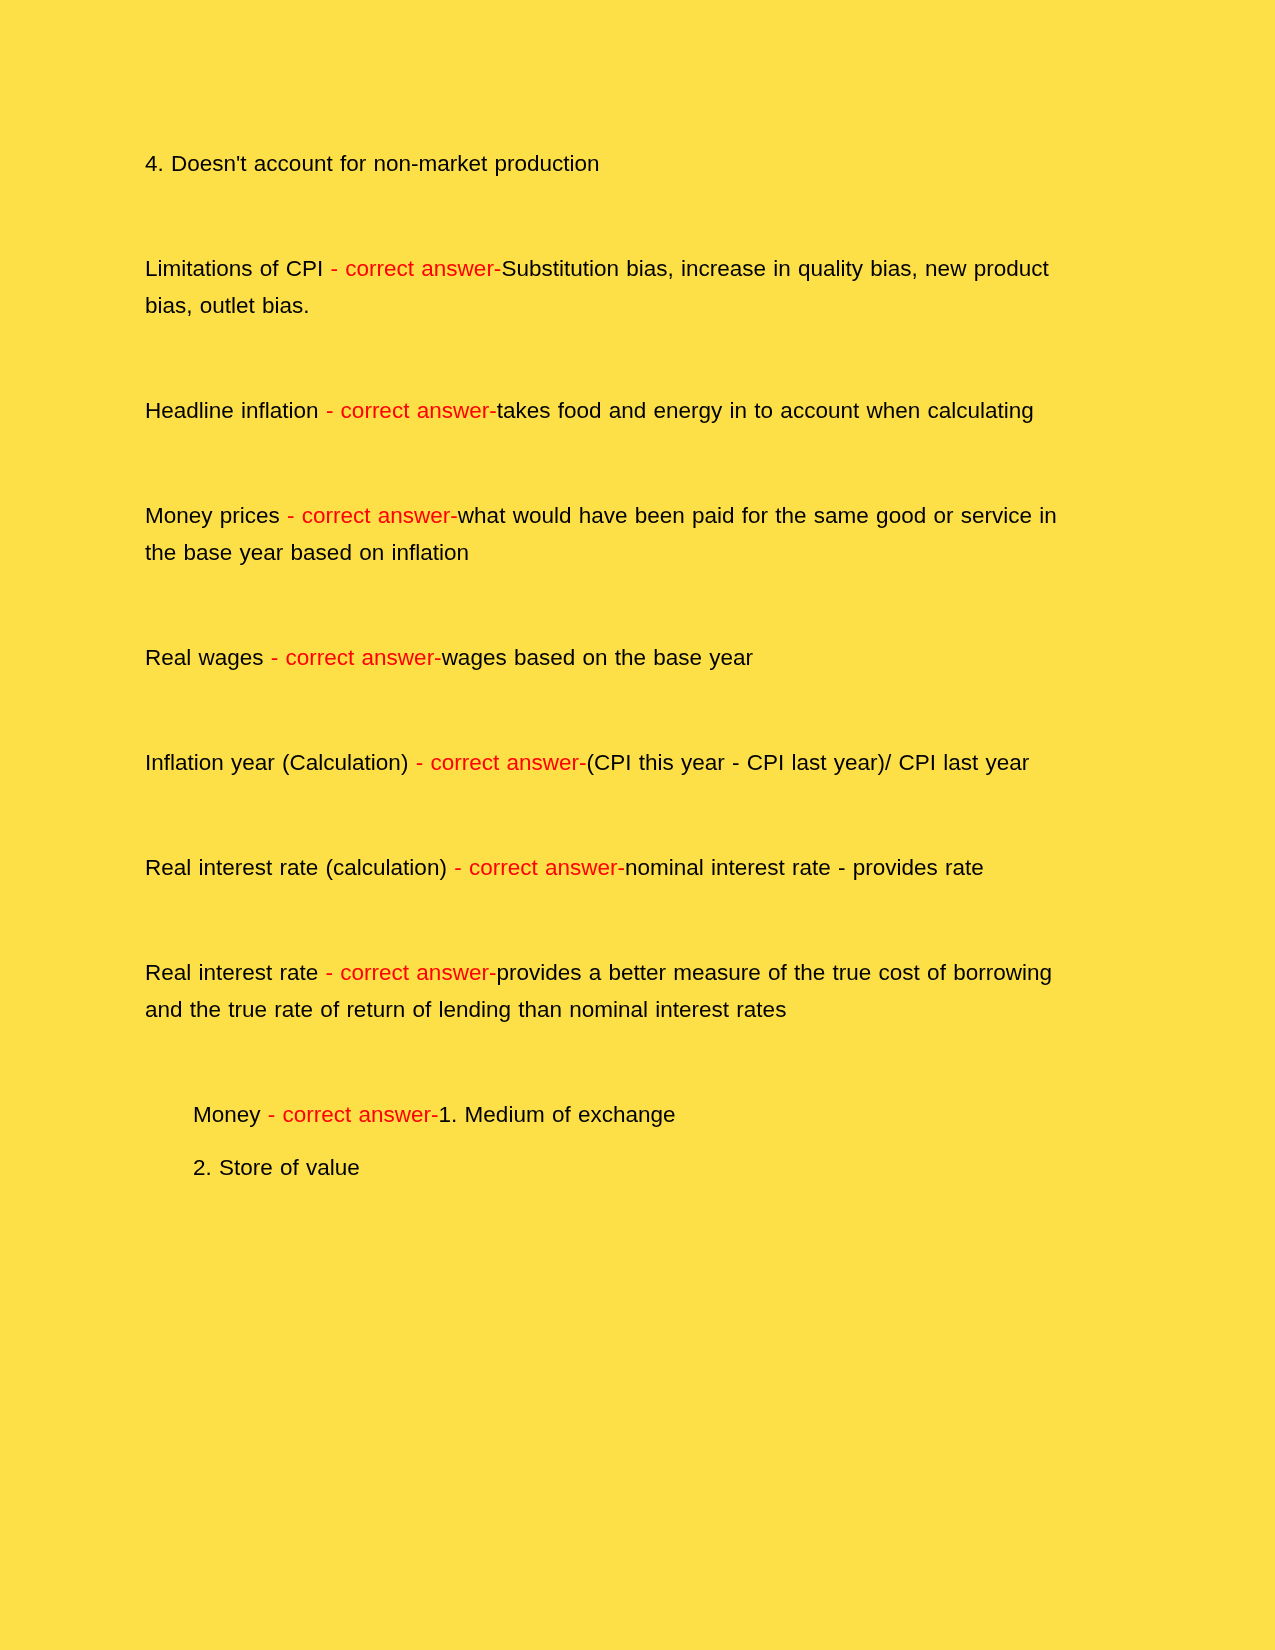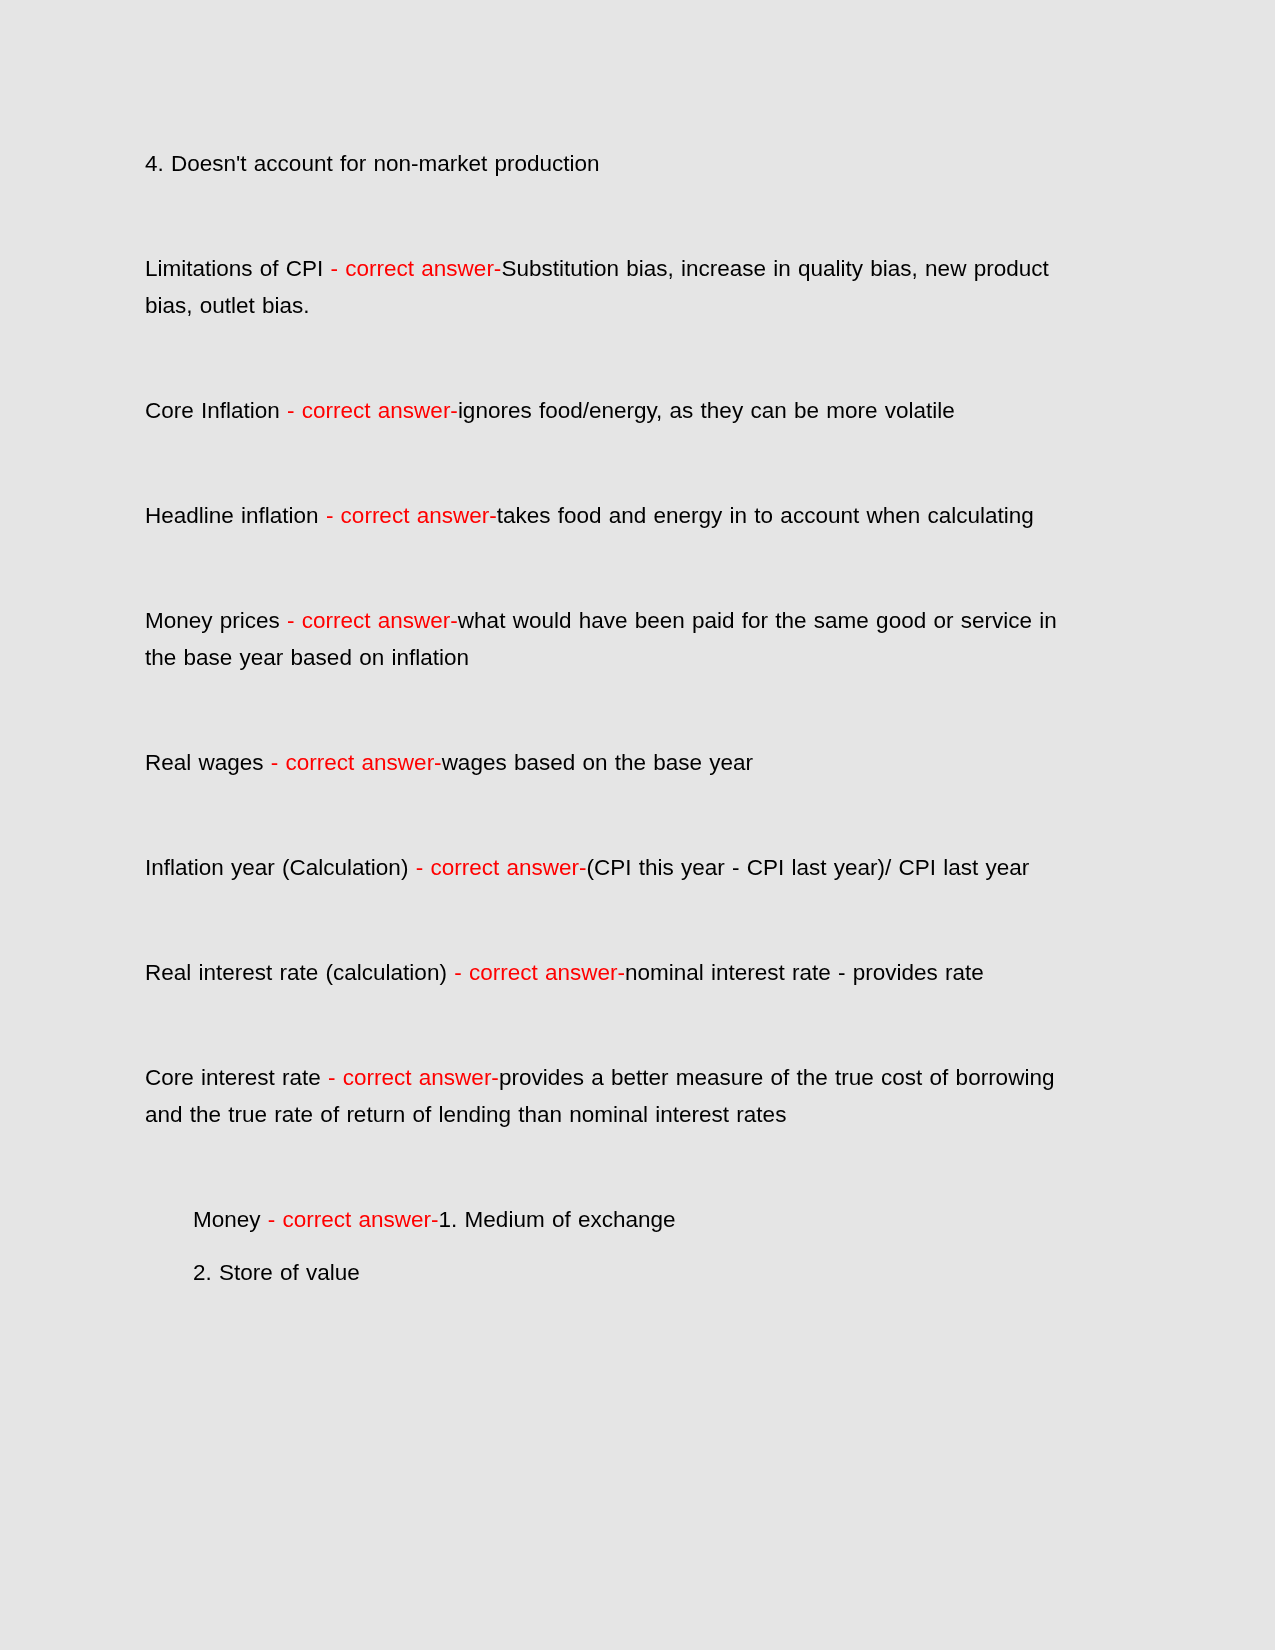--- a/index.html
+++ b/index.html
@@ -6,21 +6,21 @@
     margin: 0;
     padding: 0;
   }
   body {
     background: #b1c3e7;
     font-family: "Liberation Sans", sans-serif;
   }
   .page {
     width: 1275px;
     height: 1650px;
-    background: #e5e5e5;
+    background: #fde047;
     box-sizing: border-box;
     padding: 145px 210px 0 145px;
     overflow: hidden;
   }
   .para {
     margin: 0 0 68px 0;
     font-size: 22.5px;
     line-height: 37px;
     color: #000000;
     word-spacing: 1px;
@@ -39,23 +39,20 @@
 <div class="page">
 
   <p class="para">
     <span>4. Doesn't account for non-market production</span><span class="marker"></span><span></span>
   </p>
 
   <p class="para">
     <span>Limitations of CPI </span><span class="marker">- correct answer-</span><span>Substitution bias, increase in quality bias, new product bias, outlet bias.</span>
   </p>
 
-  <p class="para">
-    <span>Core Inflation </span><span class="marker">- correct answer-</span><span>ignores food/energy, as they can be more volatile</span>
-  </p>
 
   <p class="para">
     <span>Headline inflation </span><span class="marker">- correct answer-</span><span>takes food and energy in to account when calculating</span>
   </p>
 
   <p class="para">
     <span>Money prices </span><span class="marker">- correct answer-</span><span>what would have been paid for the same good or service in the base year based on inflation</span>
   </p>
 
   <p class="para">
@@ -64,21 +61,21 @@
 
   <p class="para">
     <span>Inflation year (Calculation) </span><span class="marker">- correct answer-</span><span>(CPI this year - CPI last year)/ CPI last year</span>
   </p>
 
   <p class="para">
     <span>Real interest rate (calculation) </span><span class="marker">- correct answer-</span><span>nominal interest rate - provides rate</span>
   </p>
 
   <p class="para">
-    <span>Core interest rate </span><span class="marker">- correct answer-</span><span>provides a better measure of the true cost of borrowing and the true rate of return of lending than nominal interest rates</span>
+    <span>Real interest rate </span><span class="marker">- correct answer-</span><span>provides a better measure of the true cost of borrowing and the true rate of return of lending than nominal interest rates</span>
   </p>
 
   <p class="para tight">
     <span>Money </span><span class="marker">- correct answer-</span><span>1. Medium of exchange</span>
   </p>
 
   <p class="para tight">
     <span>2. Store of value</span><span class="marker"></span><span></span>
   </p>
 

